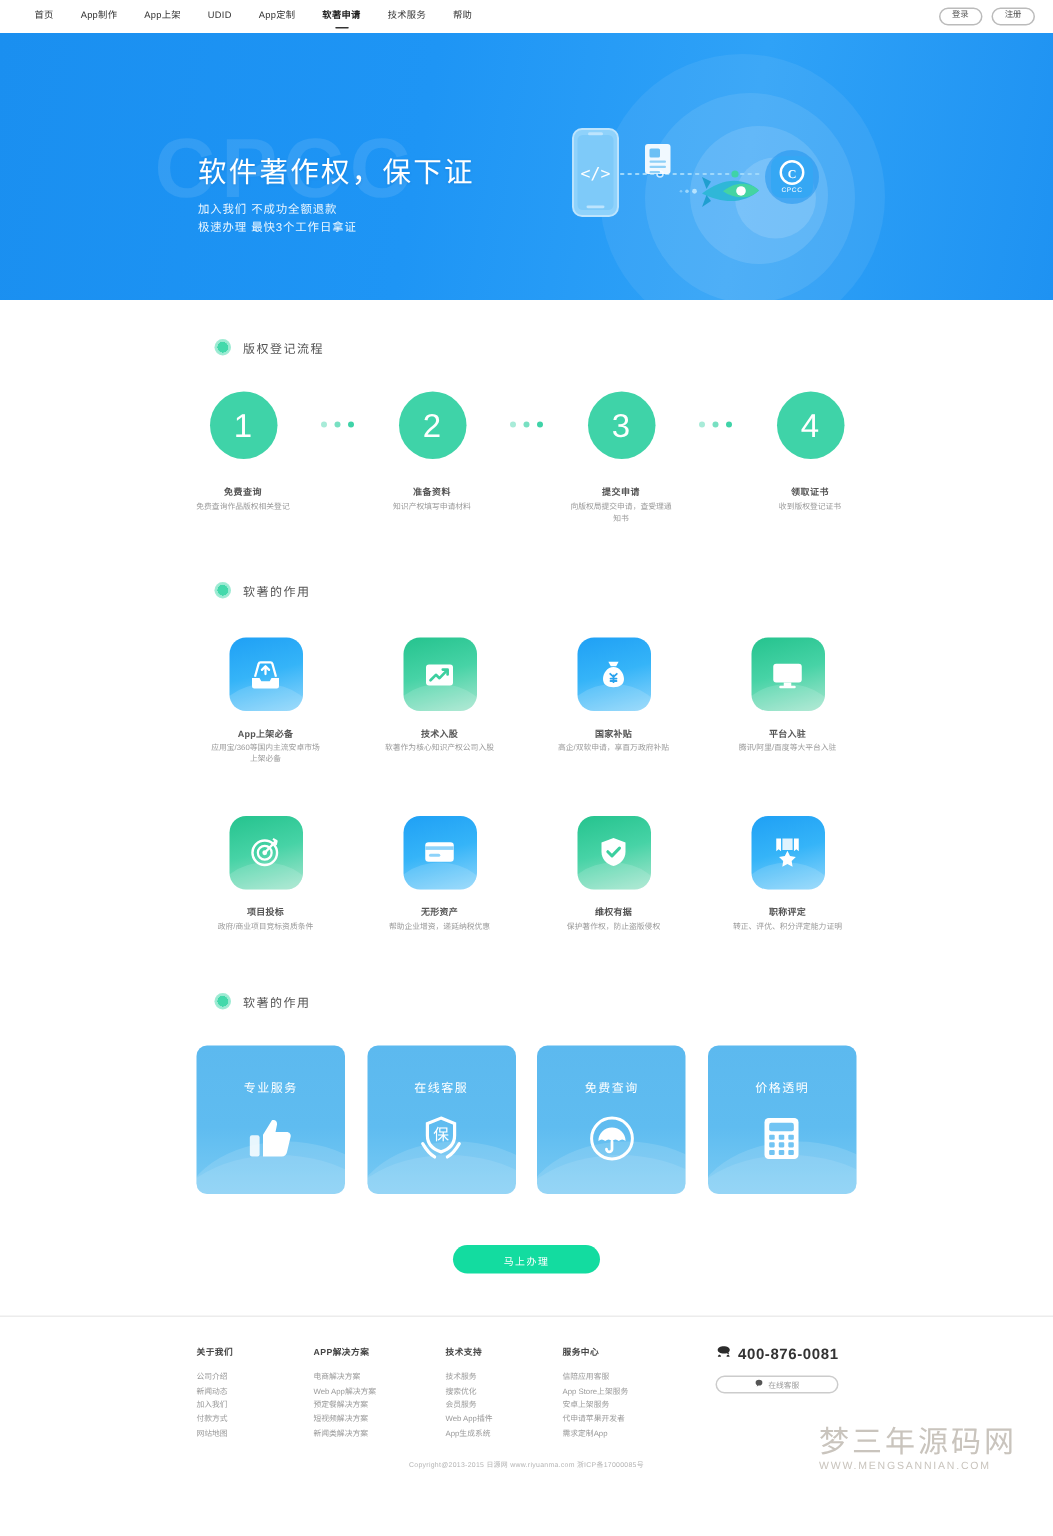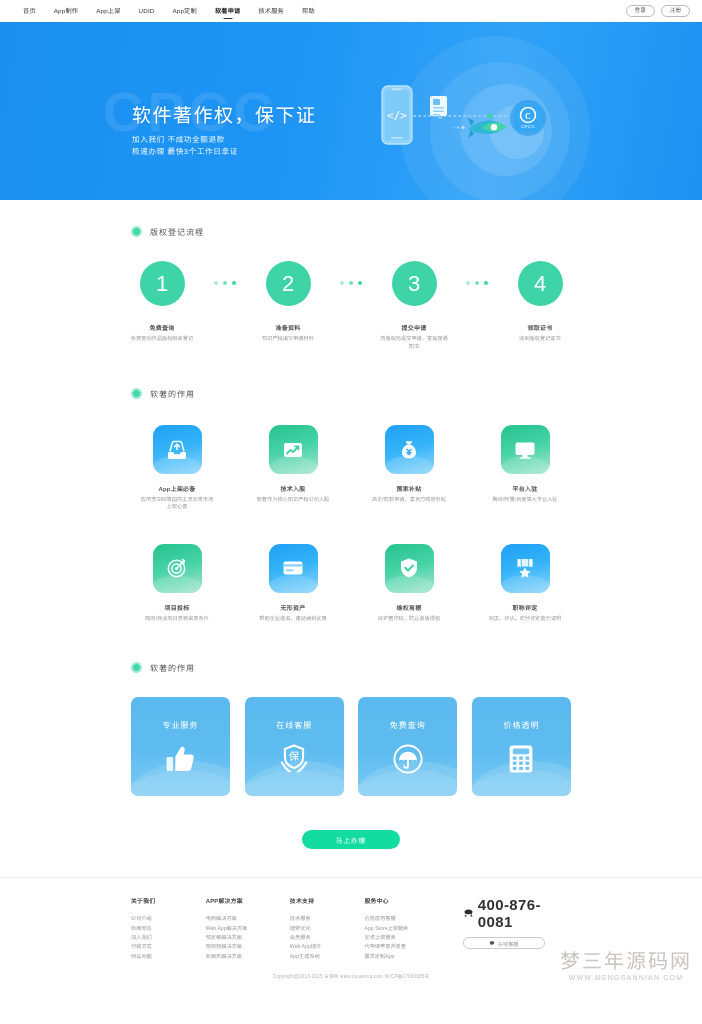--- a/index.html
+++ b/index.html
@@ -49,21 +49,21 @@
   .hero-title{
     font-size:19px;font-weight:normal;color:#fff;letter-spacing:1.5px;line-height:1;
     text-shadow:0 1px 2px rgba(0,60,120,.18);
   }
   .hero-sub{margin-top:9px;font-size:7.6px;color:#eaf6ff;line-height:11.5px;letter-spacing:.6px;}
   .hero-art{position:absolute;left:378px;top:52px;width:200px;height:110px;}
 
   
   .section{padding:0 0 0 0;}
   .wrap{width:440px;margin:0 auto;position:relative;}
-  .sec-title{display:flex;align-items:center;gap:8px;margin-bottom:0;}
+  .sec-title{display:flex;align-items:center;gap:8px;margin-bottom:0;margin-left:12px;}
   .sec-dot{
     width:11px;height:11px;border-radius:50%;
     background:radial-gradient(circle at 50% 50%,#3fd6a8 0%,#3fd6a8 45%,rgba(63,214,168,.35) 46%,rgba(63,214,168,.18) 100%);
     flex:0 0 auto;
   }
   .sec-dot i{display:block;width:11px;height:11px;border-radius:50%;
     background:radial-gradient(circle at 50% 50%, #43d9ab 0 42%, rgba(67,217,171,.30) 43% 100%);}
   .sec-label{font-size:8px;color:#555;letter-spacing:1px;}
 
   
@@ -125,32 +125,32 @@
   }
 
   
   .footer{margin-top:28px;border-top:0.8px solid #ececec;background:#fff;padding-top:18px;position:relative;height:110px;}
   .fwrap{width:440px;margin:0 auto;display:flex;}
   .fcol{width:78px;}
   .fcol.wide{width:88px;}
   .fhead{font-size:5.8px;color:#444;font-weight:bold;margin-bottom:9px;letter-spacing:.3px;}
   .flink{font-size:5.2px;color:#9a9a9a;line-height:9.4px;cursor:pointer;white-space:nowrap;}
   .fcontact{margin-left:14px;}
-  .fphone{display:flex;align-items:center;gap:4px;color:#333;font-size:15px;font-weight:bold;letter-spacing:.4px;}
+  .fphone{display:flex;align-items:center;gap:4px;color:#333;font-size:10px;font-weight:bold;letter-spacing:.4px;}
   .fservice{
     margin-top:7px;width:82px;height:12px;border-radius:12px;border:0.7px solid #ccc;
     display:flex;align-items:center;justify-content:center;gap:3px;
     font-size:5.2px;color:#999;cursor:pointer;background:#fff;
   }
   .copyright{
     position:absolute;left:0;right:0;bottom:8px;text-align:center;
     font-size:4.6px;color:#b3b3b3;letter-spacing:.2px;
   }
   .sitemark{
-    position:absolute;right:10px;bottom:6px;text-align:center;line-height:1;
+    position:absolute;right:24px;bottom:6px;text-align:left;line-height:1;
   }
   .sitemark .cn{font-size:20px;color:#c9c4bd;font-family:"DejaVu Sans",sans-serif;letter-spacing:2px;}
   .sitemark .en{font-size:7px;color:#c9c4bd;letter-spacing:1.2px;margin-top:3px;}
 </style>
 </head>
 <body>
 
 <div class="page">
 
   <div class="topbar">

